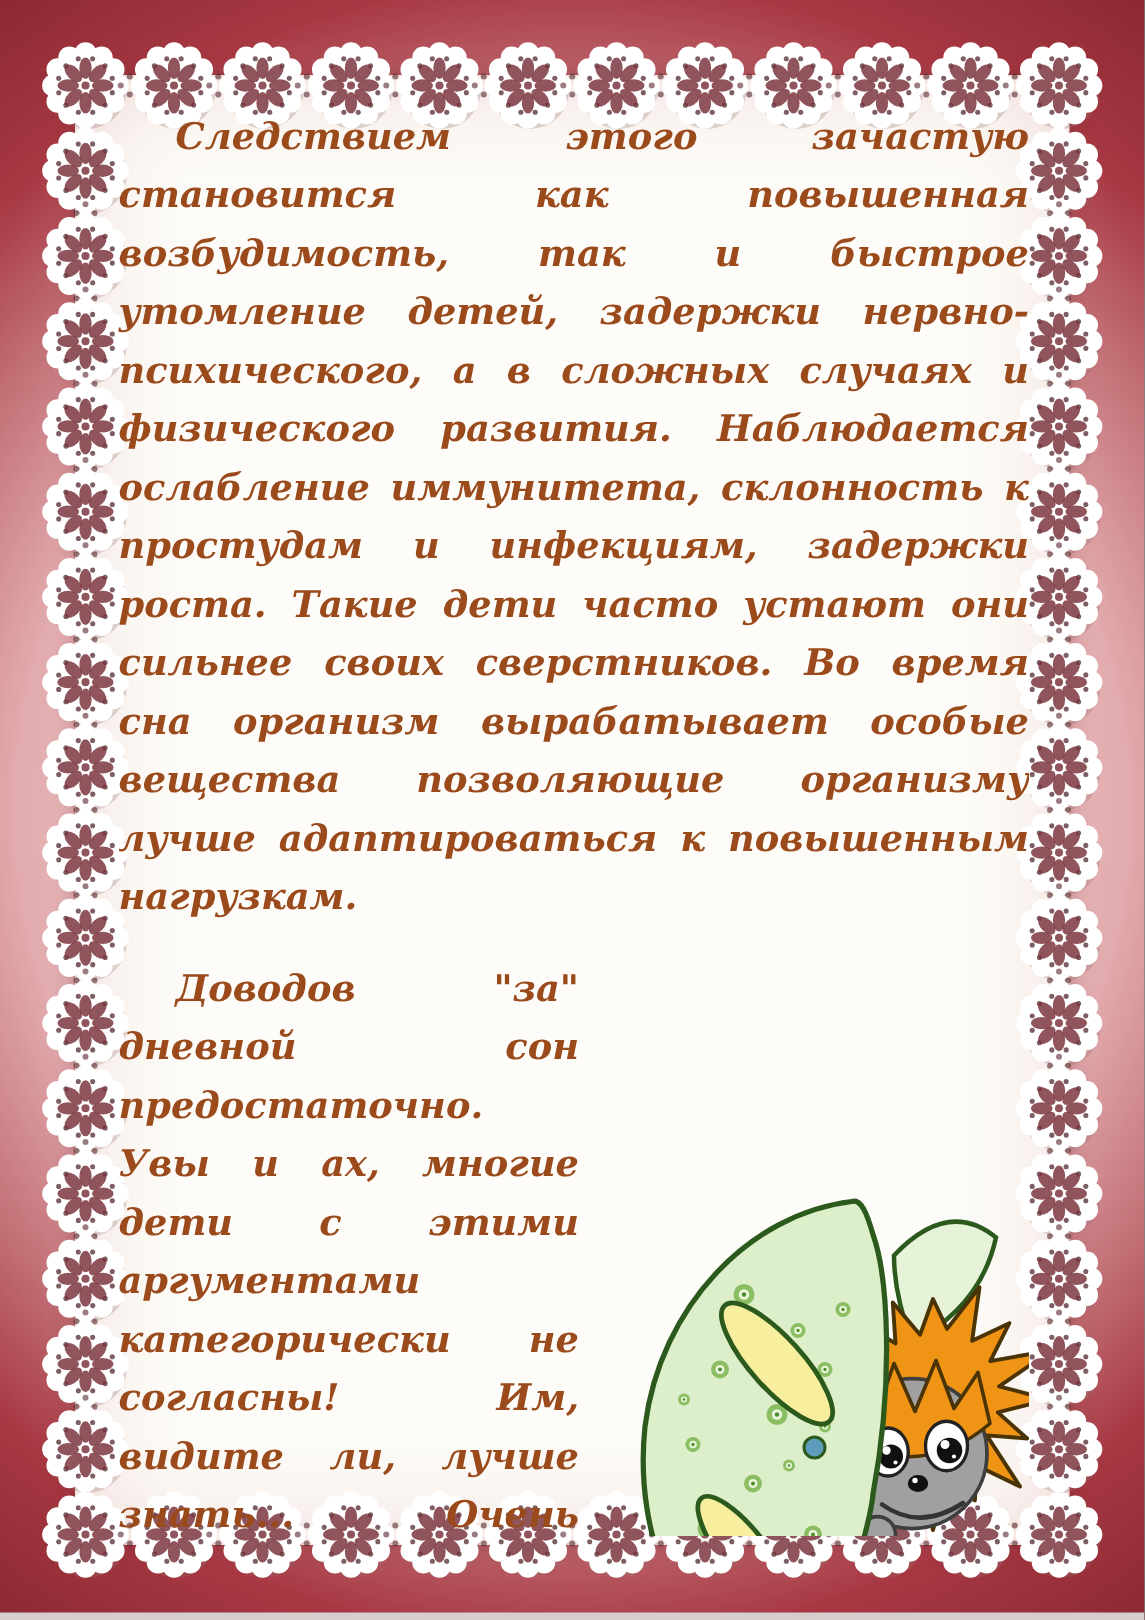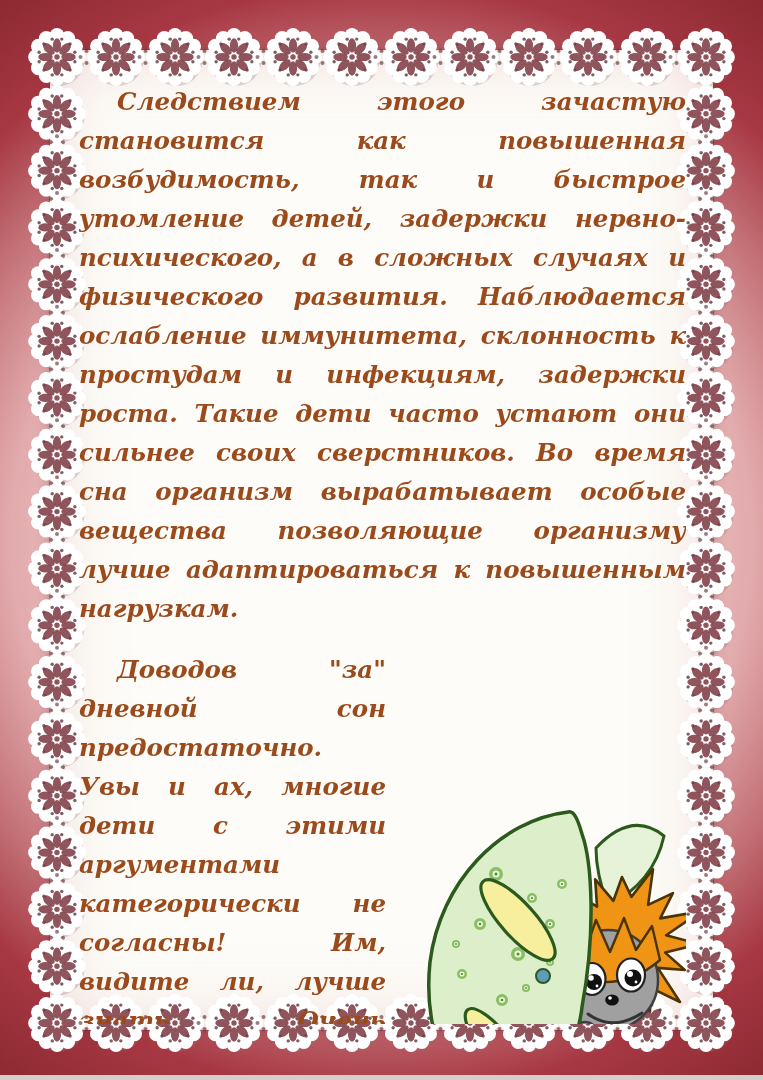--- a/index.html
+++ b/index.html
@@ -16,21 +16,21 @@
     background:var(--page-color,#fdfcf8);
     border-radius:26px;
     box-shadow: inset 0 0 70px rgba(222,168,168,0.50), 0 0 14px rgba(110,35,42,0.35);
   }
   .lace{position:absolute;left:0;top:0;pointer-events:none;}
   .content{
     position:absolute;left:79px;right:77px;top:66px;bottom:56px;
     overflow:hidden;
   }
   .para{
-    margin:16px 0 22px 0;
+    margin:5px 0 22px 0;
     font:italic 700 24.5px/39px "DejaVu Serif", serif;
     color:var(--text-color,#9b4a1b);
     text-align:justify;
     text-indent:38px;
     word-spacing:5px;
   }
   .illustration-float{
     float:right;
     width:300px;height:372px;
     margin:152px -14px 0 14px;

